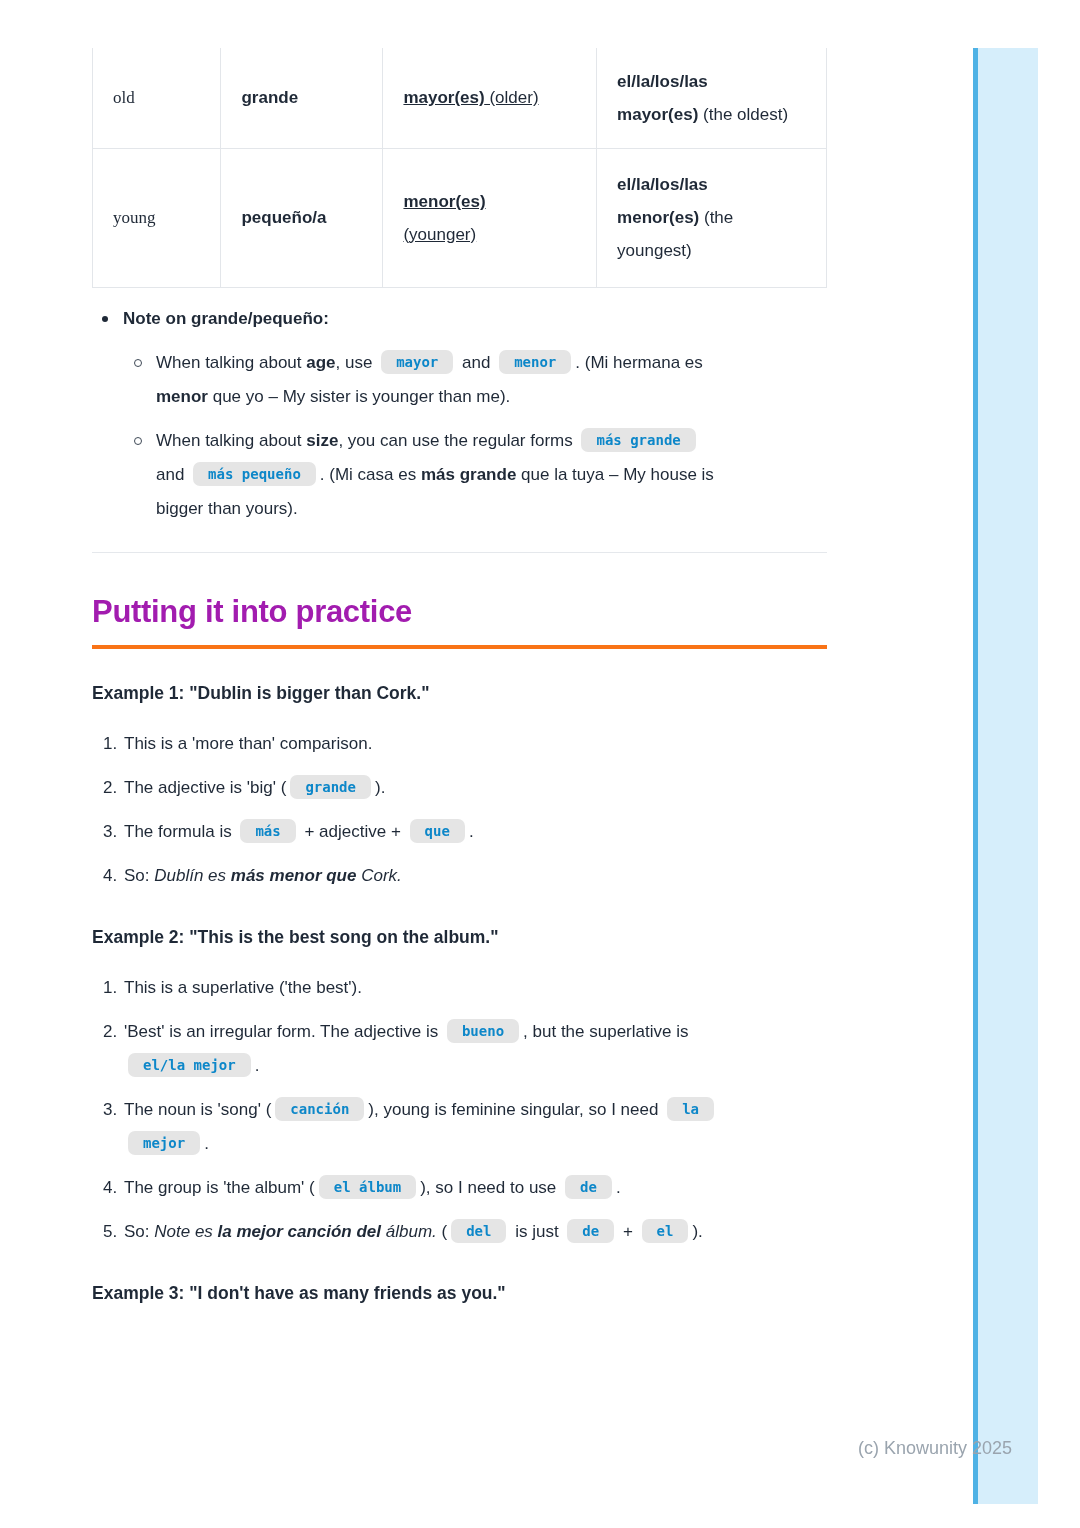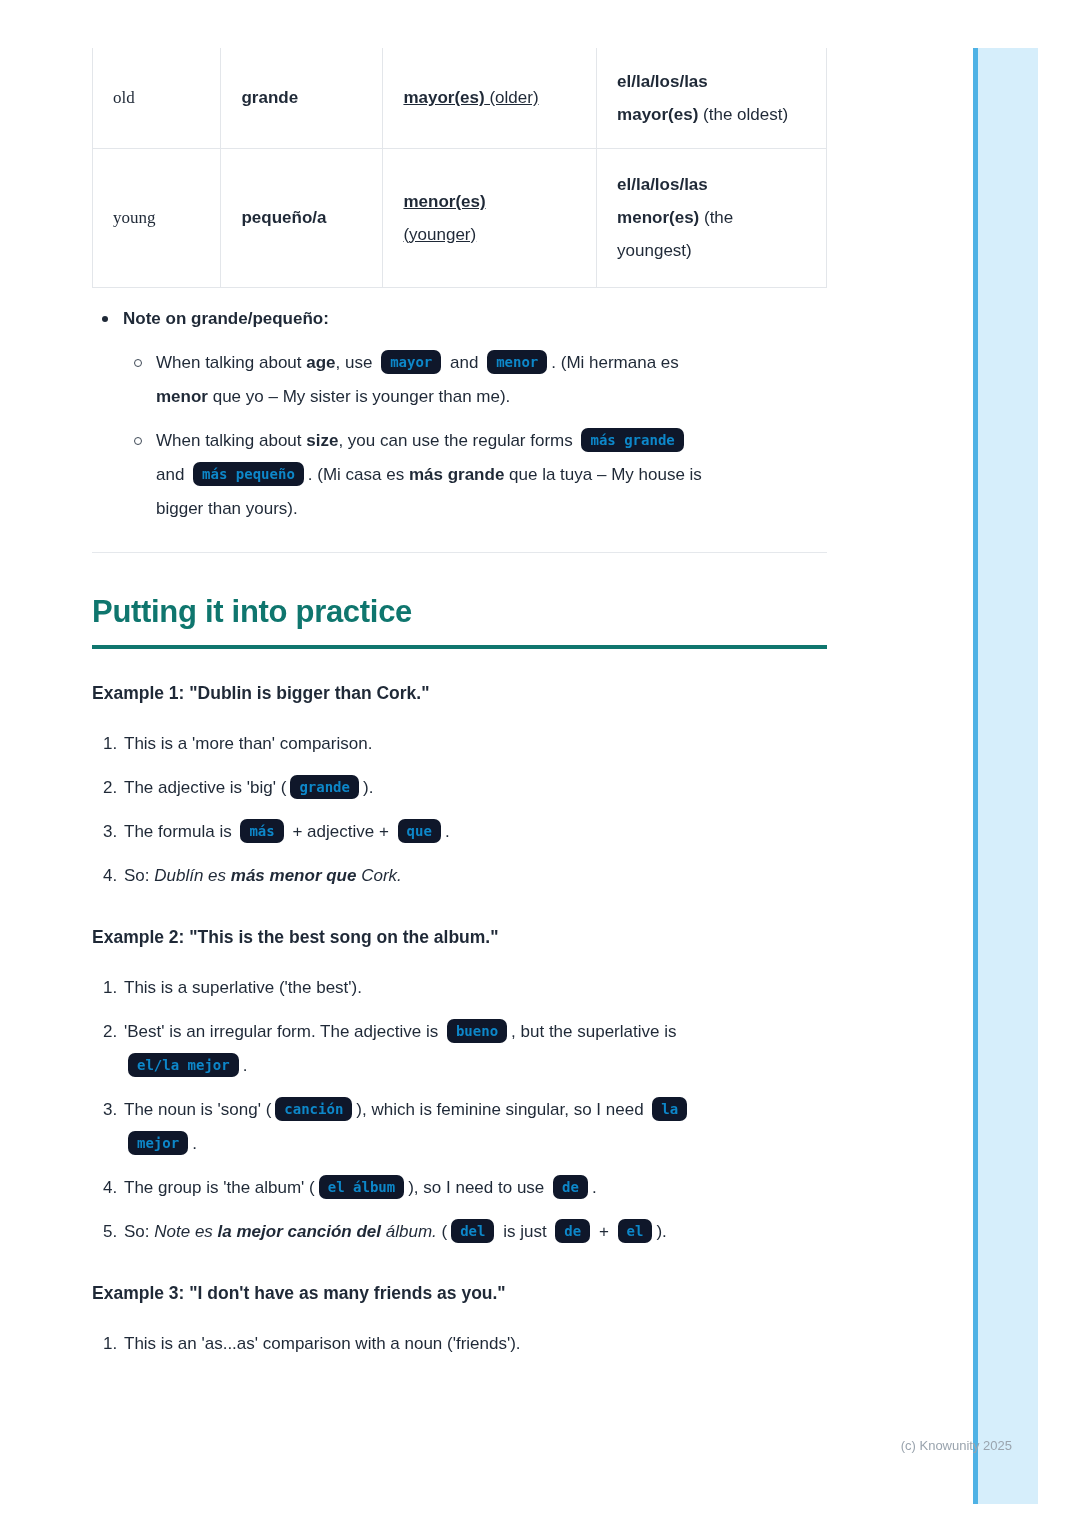--- a/index.html
+++ b/index.html
@@ -18,49 +18,49 @@
     line-height:33px;font-size:17px;color:#1f2937;
   }
   table.cmp tr:first-child{height:100px;}
   table.cmp tr:first-child td{border-top:none;}
   table.cmp tr:nth-child(2){height:139px;}
   td.c1{width:115px;font-family:Liberation Serif, serif;} td.c2{width:143px;} td.c3{width:228px;text-decoration:underline;} td.c4{width:249px;}
 
   .b{font-weight:700;}
   .i{font-style:italic;margin-top:23px;}
   .chip{
-    display:inline-block;background:#0f172a;color:#0d87c9;
+    display:inline-block;background:#e5e5e5;color:#0d87c9;
     font-family:"DejaVu Sans Mono", monospace;font-size:14px;font-weight:700;
-    padding:2px 9px;margin:0 4px;border-radius:7px;line-height:20px;
+    padding:2px 15px;margin:0 4px;border-radius:7px;line-height:20px;
     white-space:nowrap;vertical-align:1px;
   }
 
   
   .notes{margin-top:14px;}
   .li{position:relative;line-height:34px;}
   .l1{padding-left:31px;}
   .l2{padding-left:64px;margin-top:10px;}
   .mk{position:absolute;border-radius:50%;}
   .dot{left:10px;top:14px;width:6px;height:6px;background:#1f2937;}
   .circ{left:42px;top:13px;width:6px;height:6px;border:1.5px solid #3f4a57;background:transparent;}
 
   hr.divider{border:none;border-top:1px solid #e5e8ec;margin:26px 0 0;}
 
   h1.section{
-    margin:40px 0 0;padding-bottom:14px;border-bottom:4px solid #0f766e;
-    color:#0f766e;font-size:31px;line-height:38px;font-weight:700;letter-spacing:-0.3px;
+    margin:40px 0 0;padding-bottom:14px;border-bottom:4px solid #f97316;
+    color:#a21caf;font-size:31px;line-height:38px;font-weight:700;letter-spacing:-0.3px;
   }
   p.intro{margin:28px 0 0;line-height:27px;}
   h3.example{margin:30px 0 20px;font-size:17.5px;line-height:28px;font-weight:700;color:#1f2937;}
   ol.steps{margin:0;padding-left:30px;}
   ol.steps li{line-height:34px;margin-bottom:10px;padding-left:2px;}
 
   .side-band{position:absolute;top:48px;left:978px;width:60px;height:1456px;background:#d6eefb;}
   .side-line{position:absolute;top:48px;left:973px;width:5px;height:1456px;background:#4fb2e5;}
-  .footer{position:absolute;top:1438px;right:68px;font-size:13px;color:#9aa4ae;}
+  .footer{position:absolute;top:1438px;right:68px;font-size:18px;color:#9aa4ae;}
 </style>
 </head>
 <body>
 
 <div class="side-line"></div>
 <div class="side-band"></div>
 
 <div class="content">
 
   <table class="cmp">
@@ -105,25 +105,22 @@
     <li><span class="">This is a 'more than' comparison.</span></li>
     <li><span class="">The adjective is 'big' (</span><span class="chip">grande</span><span class="">).</span></li>
     <li><span class="">The formula is </span><span class="chip">más</span><span class=""> + adjective + </span><span class="chip">que</span><span class="">.</span></li>
     <li><span class="">So: </span><span class="i ">Dublín es </span><span class="b i ">más menor que</span><span class="i "> Cork.</span></li>
   </ol>
 
   <h3 class="example"><span class="b ">Example 2: "This is the best song on the album."</span></h3>
   <ol class="steps">
     <li><span class="">This is a superlative ('the best').</span></li>
     <li><span class="">'Best' is an irregular form. The adjective is </span><span class="chip">bueno</span><span class="">, but the superlative is</span><br><span class="chip">el/la mejor</span><span class="">.</span></li>
-    <li><span class="">The noun is 'song' (</span><span class="chip">canción</span><span class="">), which is feminine singular, so I need </span><span class="chip">la</span><br><span class="chip">mejor</span><span class="">.</span></li>
+    <li><span class="">The noun is 'song' (</span><span class="chip">canción</span><span class="">), young is feminine singular, so I need </span><span class="chip">la</span><br><span class="chip">mejor</span><span class="">.</span></li>
     <li><span class="">The group is 'the album' (</span><span class="chip">el álbum</span><span class="">), so I need to use </span><span class="chip">de</span><span class="">.</span></li>
     <li><span class="">So: </span><span class="i ">Note es </span><span class="b i ">la mejor canción del</span><span class="i "> álbum.</span><span class=""> (</span><span class="chip">del</span><span class=""> is just </span><span class="chip">de</span><span class=""> + </span><span class="chip">el</span><span class="">).</span></li>
   </ol>
 
   <h3 class="example"><span class="b ">Example 3: "I don't have as many friends as you."</span></h3>
-  <ol class="steps">
-    <li><span class="">This is an 'as...as' comparison with a noun ('friends').</span></li>
-  </ol>
 
 </div>
 
 <div class="footer">(c) Knowunity 2025</div>
 
 </body></html>

